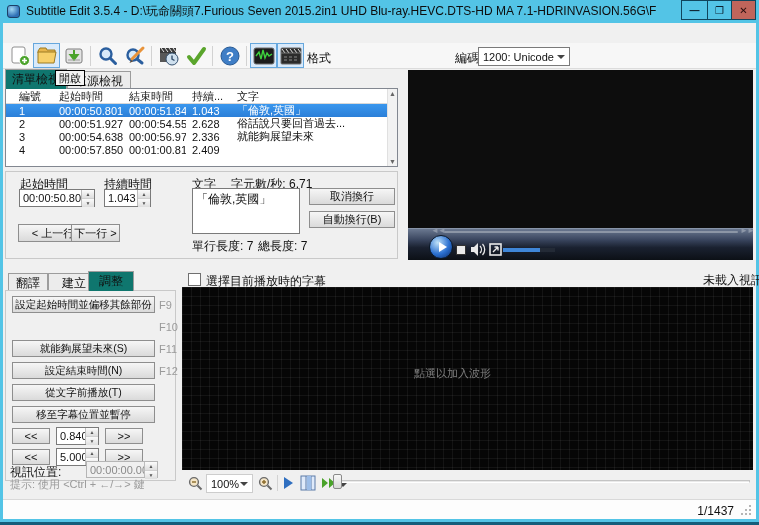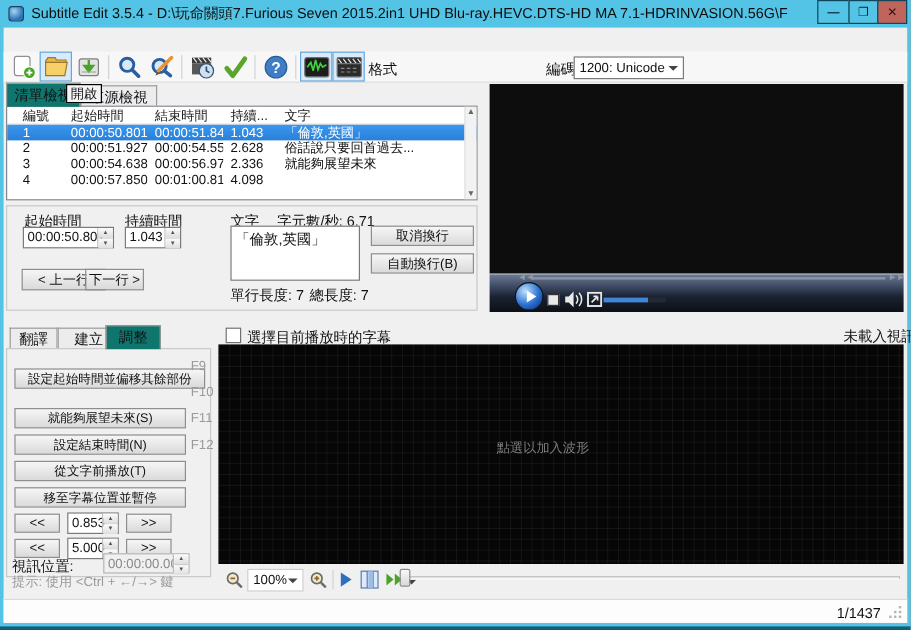--- a/index.html
+++ b/index.html
@@ -212,21 +212,21 @@
       <div class="tc c-num">3</div>
       <div class="tc c-start">00:00:54.638</div>
       <div class="tc c-end">00:00:56.974</div>
       <div class="tc c-dur">2.336</div>
       <div class="tc c-text">就能夠展望未來</div>
     </div>
     <div class="trow">
       <div class="tc c-num">4</div>
       <div class="tc c-start">00:00:57.850</div>
       <div class="tc c-end">00:01:00.811</div>
-      <div class="tc c-dur">4.098</div>
+      <div class="tc c-dur">2.409</div>
     </div>
     <div class="vscroll">
         <span class="up">▲</span>
         <span class="dn">▼</span>
       </div>
   </div>
 
   <div class="groupbox" style="left:5px;top:171px;width:393px;height:88px"></div>
   <div class="label" style="left:20px;top:176px">起始時間</div>
   <div class="field" style="left:19px;top:189px;width:76px;height:18px">
@@ -275,33 +275,33 @@
       <div class="fill"></div>
     </div>
 
   <div class="label" style="left:703px;top:272px">未載入視訊</div>
 
   <div class="tab" style="left:8px;top:273px;width:40px">翻譯</div>
   <div class="tab" style="left:48px;top:273px;width:52px">建立</div>
   <div class="tab active" style="left:88px;top:271px;width:46px">調整</div>
   <div class="groupbox" style="left:5px;top:290px;width:171px;height:191px"></div>
 
-  <button class="btn small" style="left:12px;top:307px;width:159px;height:17px">設定起始時間並偏移其餘部份</button>
+  <button class="btn small" style="left:12px;top:296px;width:143px;height:17px">設定起始時間並偏移其餘部份</button>
   <div class="glabel" style="left:159px;top:299px">F9</div>
   <div class="glabel" style="left:159px;top:321px">F10</div>
   <button class="btn small" style="left:12px;top:340px;width:143px;height:17px">就能夠展望未來(S)</button>
   <div class="glabel" style="left:159px;top:343px">F11</div>
   <button class="btn small" style="left:12px;top:362px;width:143px;height:17px">設定結束時間(N)</button>
   <div class="glabel" style="left:159px;top:365px">F12</div>
   <button class="btn small" style="left:12px;top:406px;width:143px;height:17px">移至字幕位置並暫停</button>
   <button class="btn small" style="left:12px;top:384px;width:143px;height:17px">從文字前播放(T)</button>
 
   <button class="btn" style="left:12px;top:428px;width:38px;height:16px">&lt;&lt;</button>
   <div class="field" style="left:56px;top:427px;width:43px;height:18px">
-    <span>0.853</span>
+    <span>0.840</span>
     <span class="spin">
         <i>▲</i>
         <i>▼</i>
       </span>
   </div>
   <button class="btn" style="left:105px;top:428px;width:38px;height:16px">&gt;&gt;</button>
 
   <button class="btn" style="left:12px;top:449px;width:38px;height:16px">&lt;&lt;</button>
   <div class="field" style="left:56px;top:448px;width:43px;height:18px">
     <span>5.000</span>

